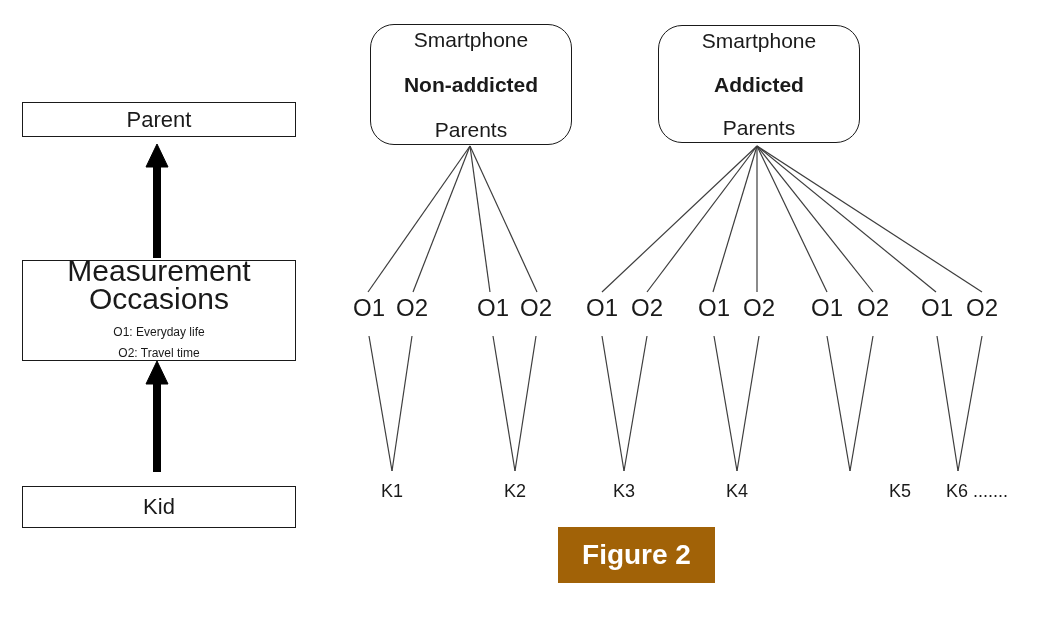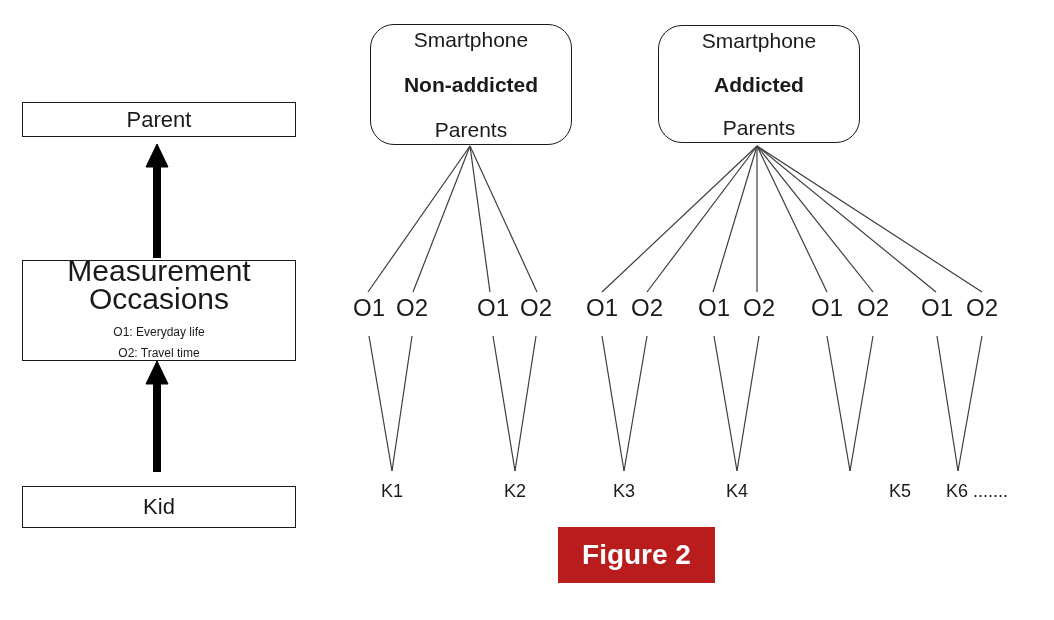--- a/index.html
+++ b/index.html
@@ -62,21 +62,21 @@
     top: 481px;
     transform: translateX(-50%);
     font-size: 18px;
     white-space: nowrap;
   }
   .k-label.no-center { transform: none; }
   .figure-box {
     position: absolute;
     left: 558px; top: 527px;
     width: 157px; height: 56px;
-    background: #b91c1c;
+    background: #a16207;
     color: #ffffff;
     display: flex;
     align-items: center;
     justify-content: center;
     font-size: 28px;
     font-weight: bold;
   }
 </style>
 </head>
 <body>

